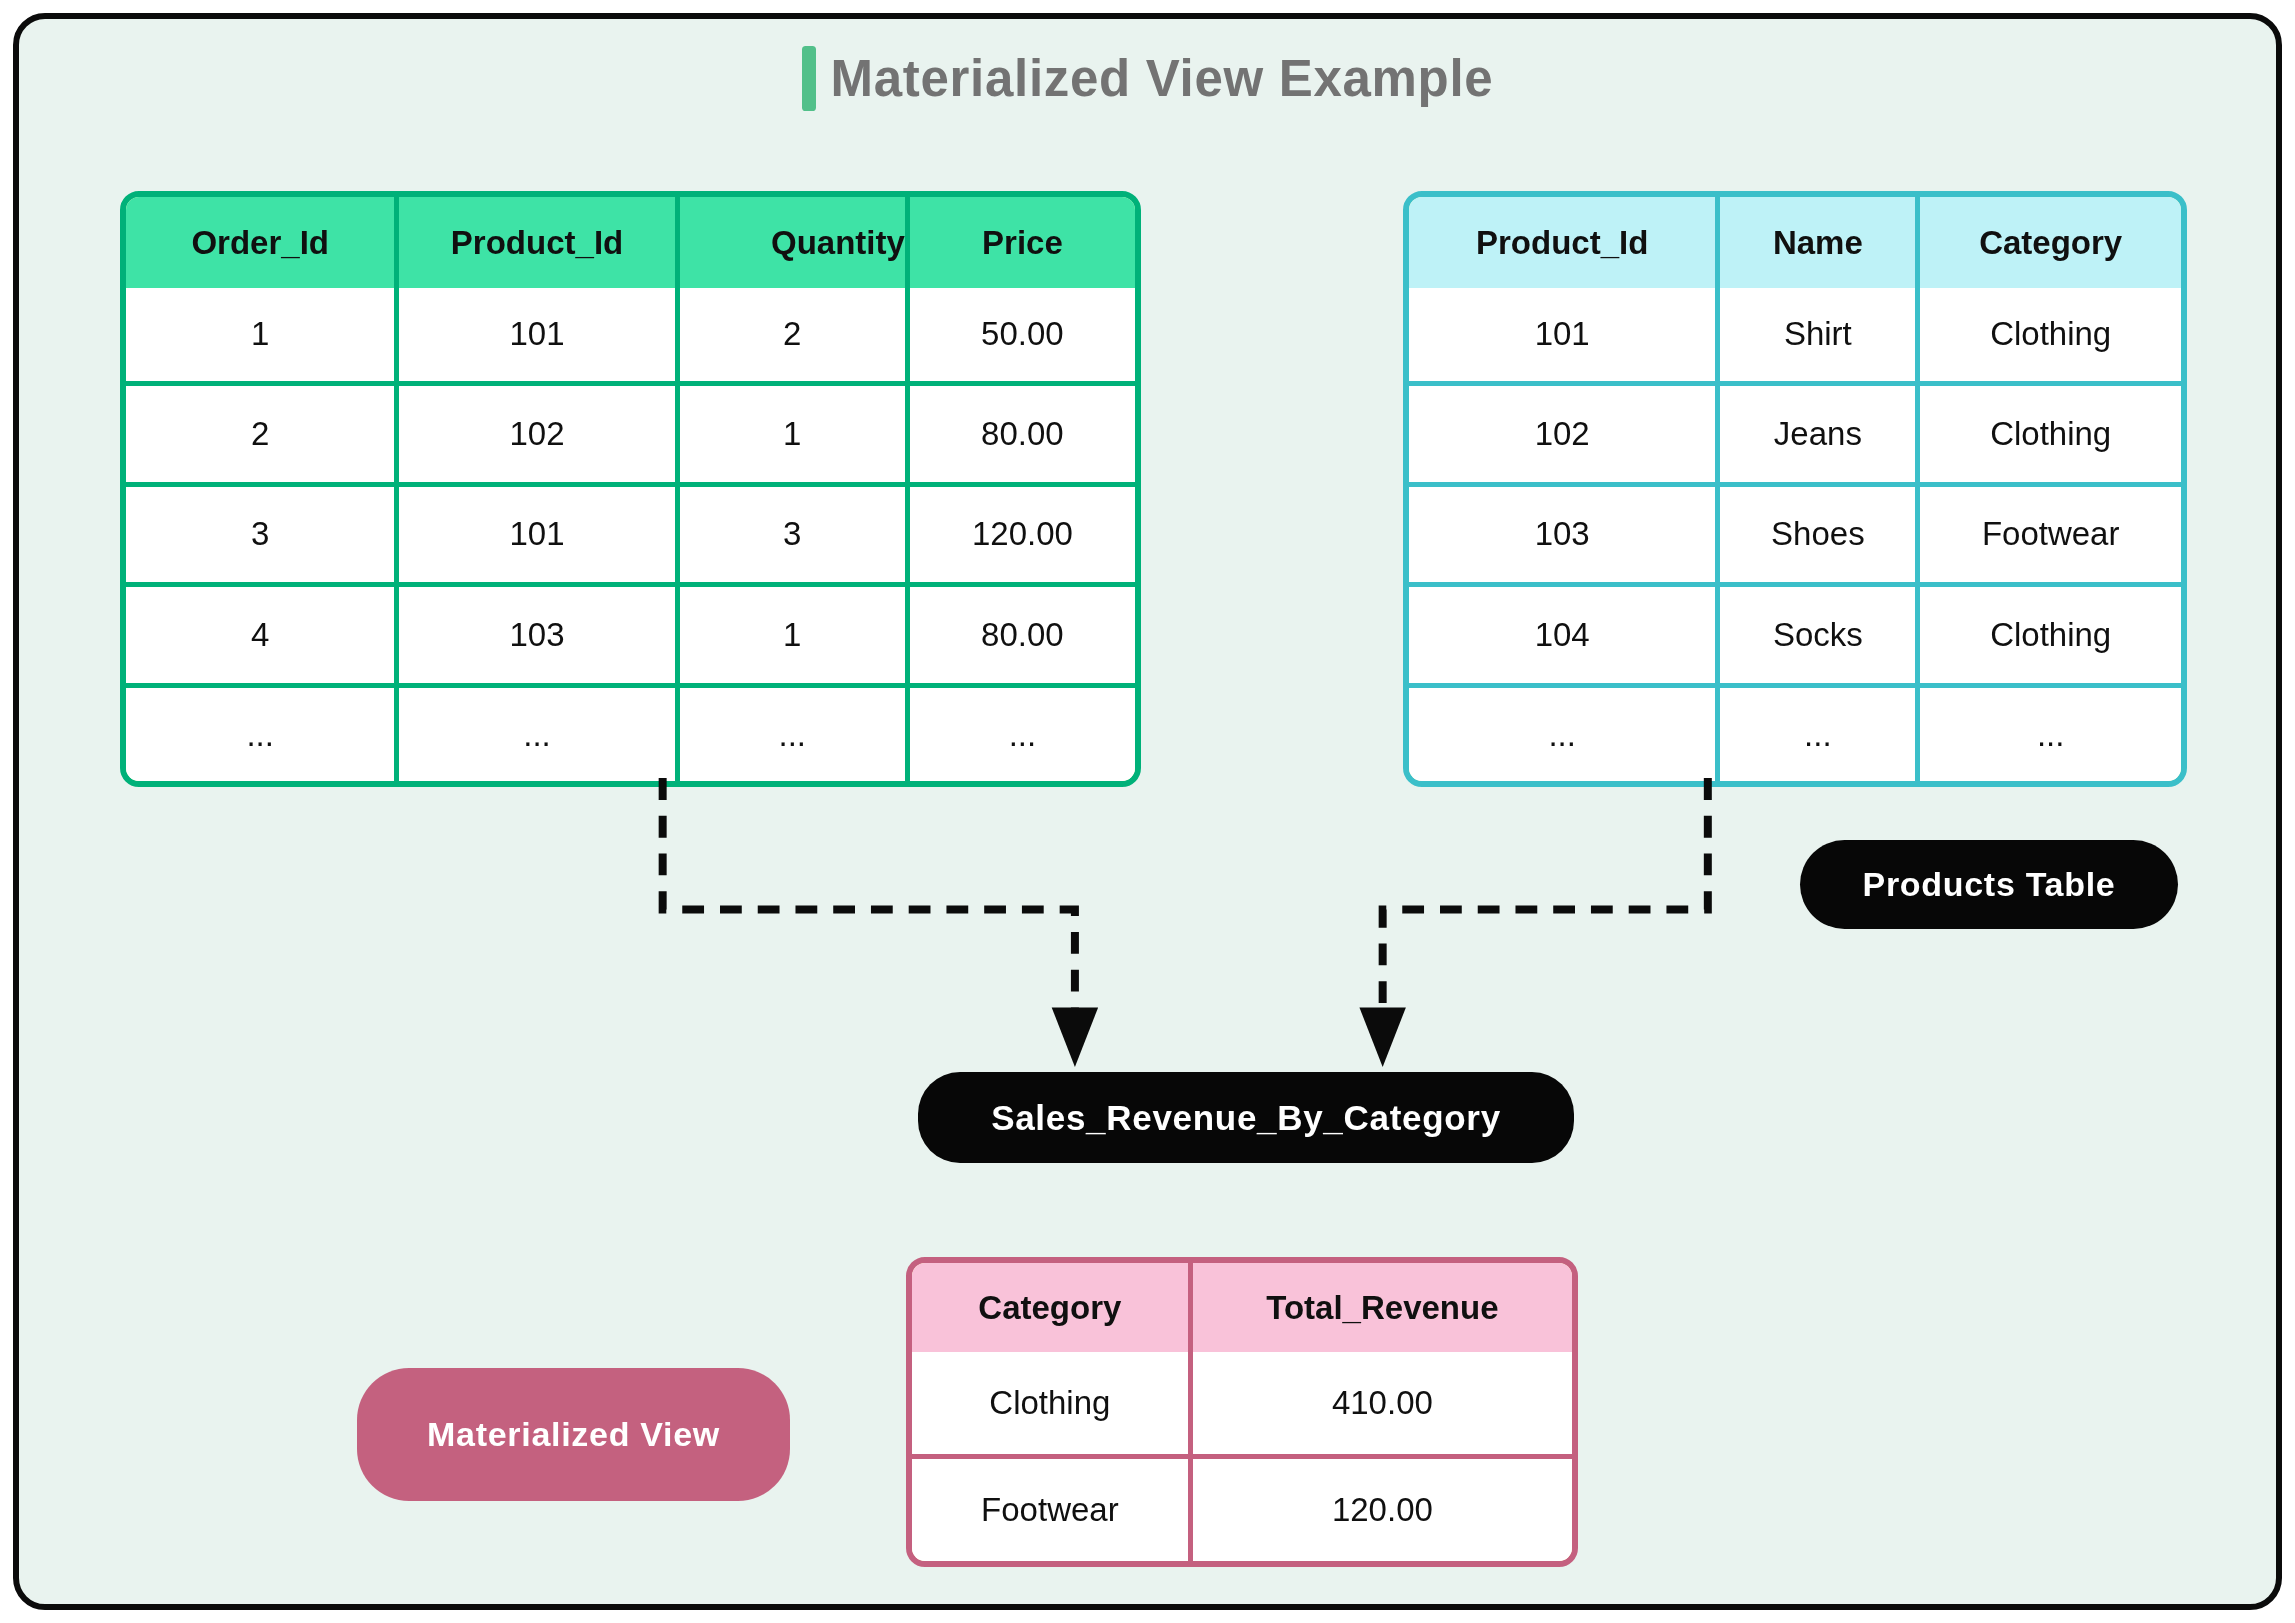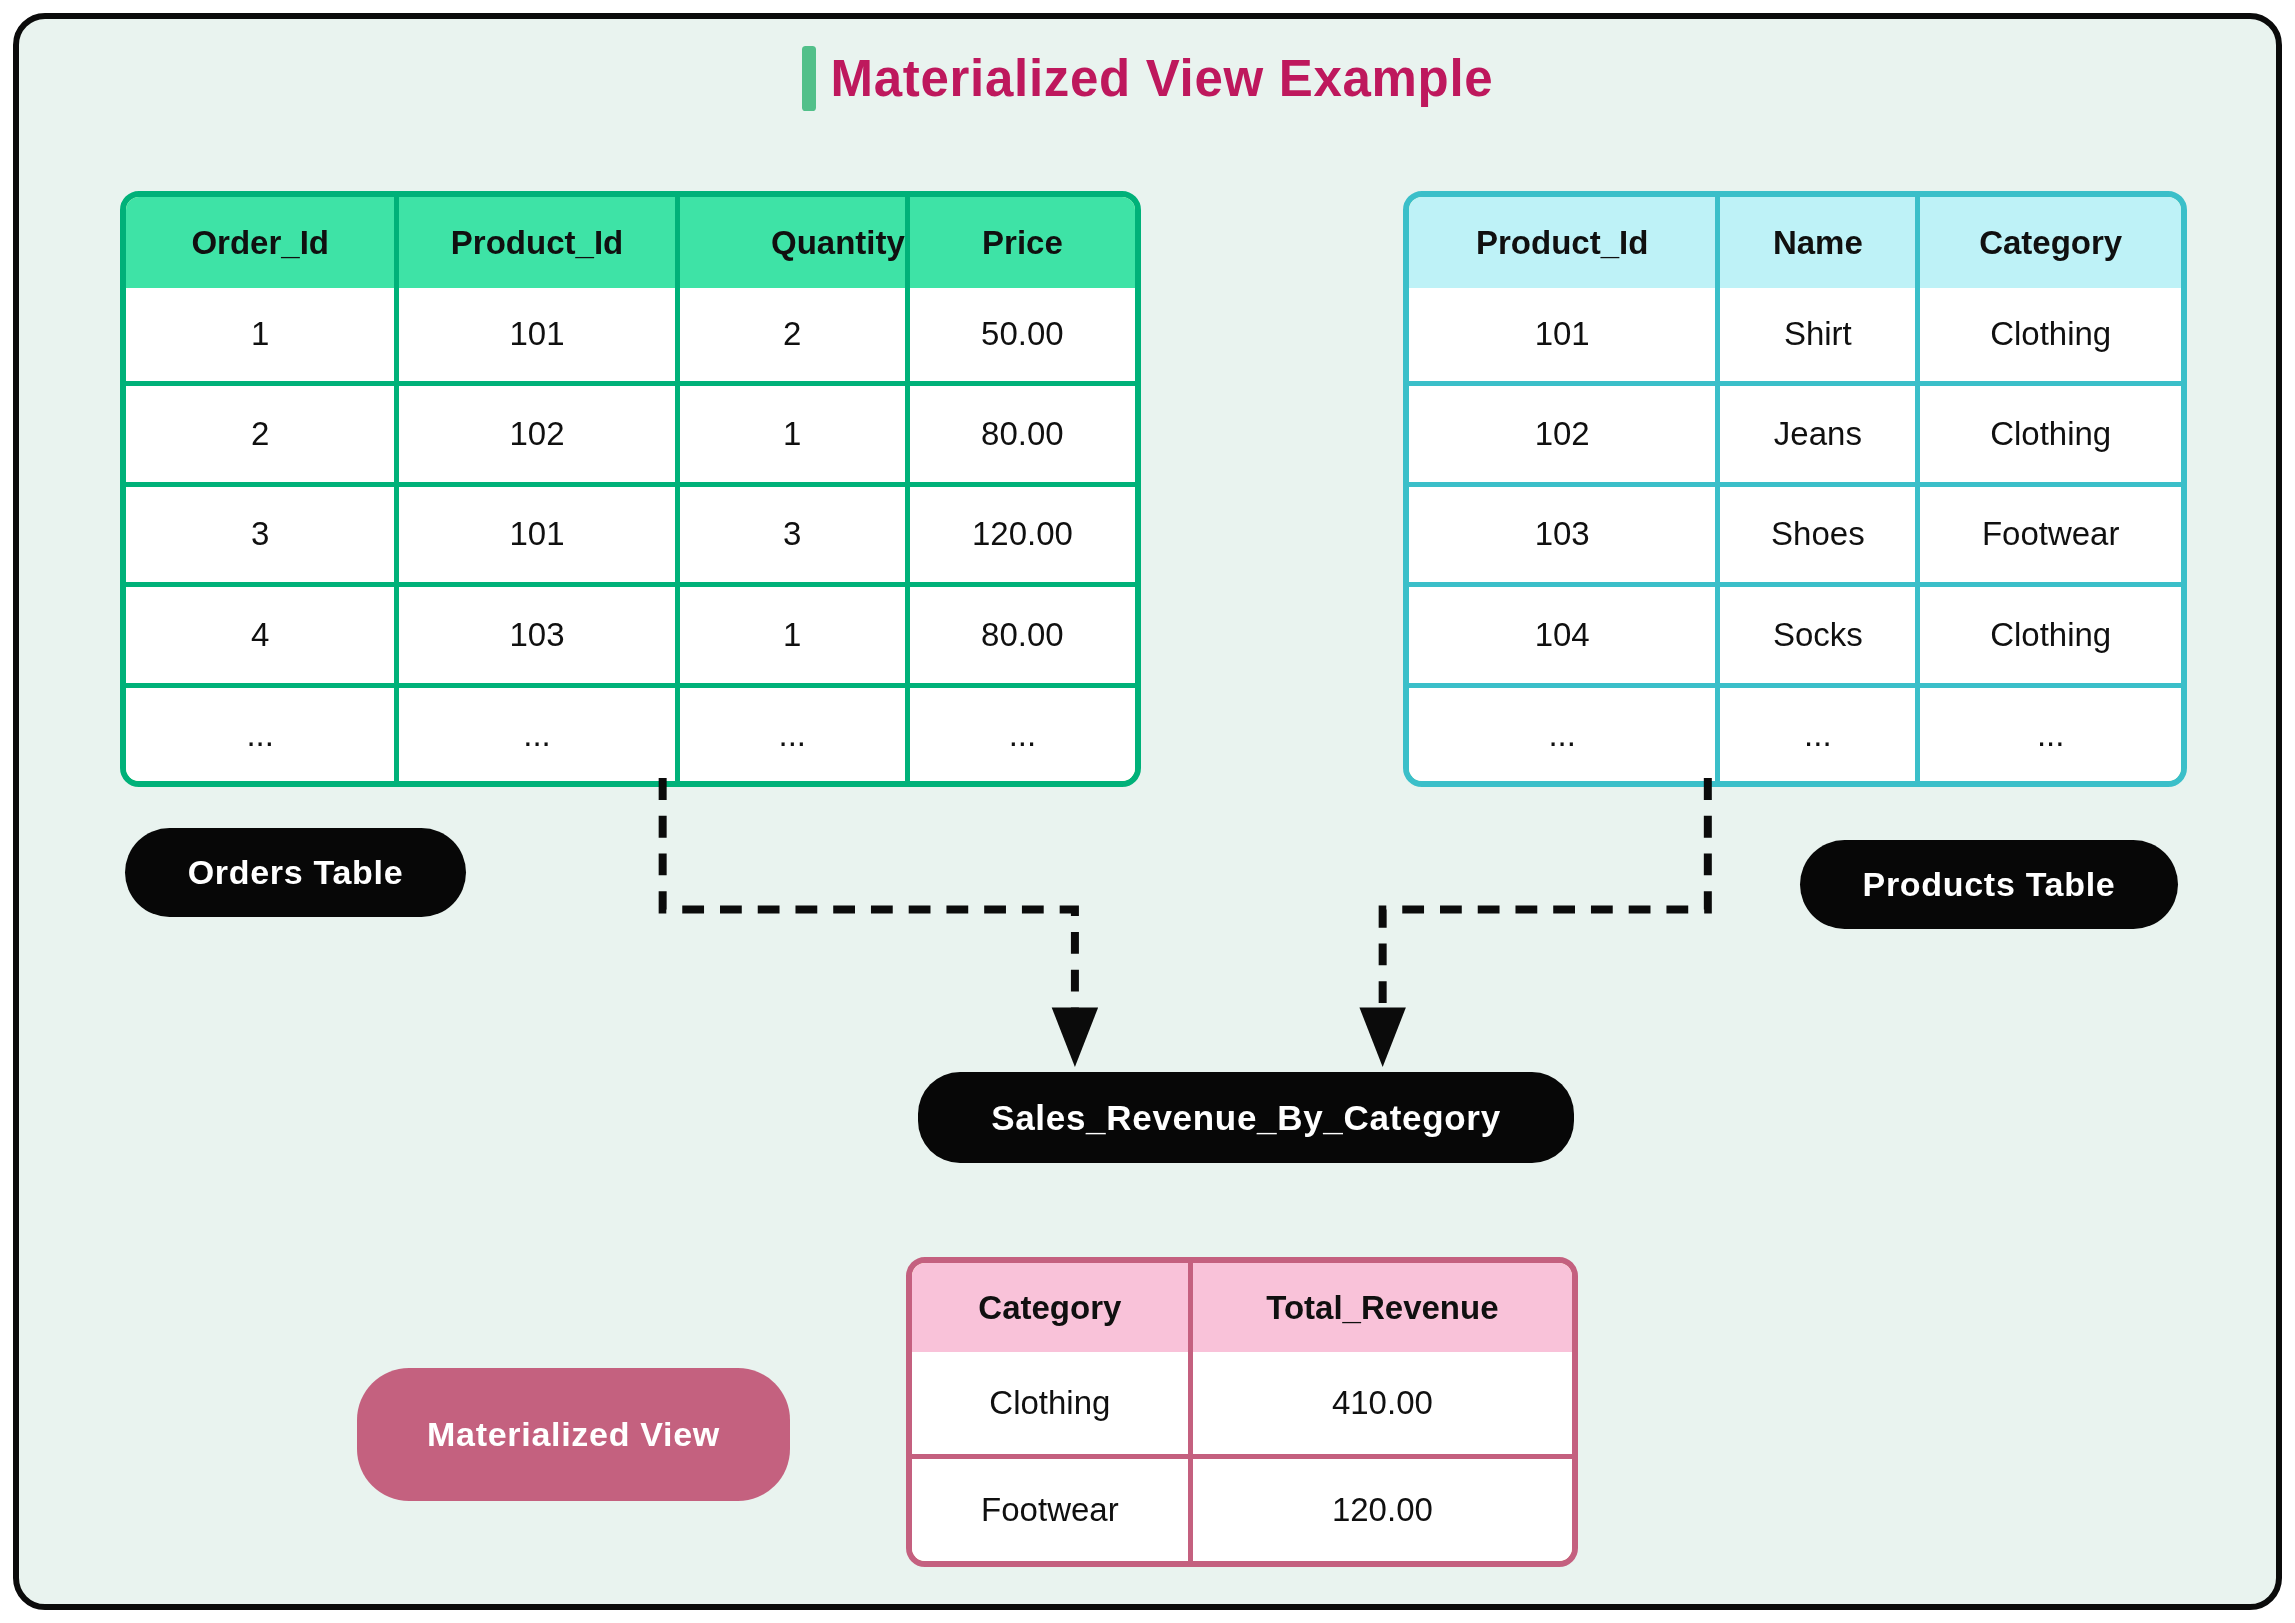--- a/index.html
+++ b/index.html
@@ -12,21 +12,21 @@
     position:absolute;left:13px;top:13px;right:13px;bottom:13px;
     background:var(--c-bg,#e9f3ef);
     border:6.5px solid #0b0b0b;border-radius:32px;
   }
   
   #title-row{
     position:absolute;left:0;top:38px;width:100%;height:80px;
     display:flex;align-items:center;justify-content:center;gap:14.5px;
   }
   #title-bar{width:14.5px;height:65px;border-radius:3.6px;background:var(--c-accent,#52c08a);}
-  #title-text{font-size:51px;font-weight:bold;letter-spacing:0.7px;color:#be185d;}
+  #title-text{font-size:51px;font-weight:bold;letter-spacing:0.7px;color:#737373;}
   
   .dtable{
     position:absolute;border-radius:19px;overflow:hidden;background:#fef9c3;
     border-style:solid;border-width:6.5px;
   }
   .dtable table{
     width:100%;height:100%;border-collapse:collapse;table-layout:fixed;
   }
   .dtable th,.dtable td{
     border-style:solid;border-width:5.8px;text-align:center;vertical-align:middle;
@@ -166,21 +166,20 @@
       </table>
     </div>
 
   <svg id="connectors" viewBox="0 0 3162 2236">
     <path d="M913 1072 V1253 H1481 V1392" fill="none" stroke="#0b0b0b" stroke-width="11" stroke-dasharray="30 22"></path>
     <polygon points="1449,1388 1513,1388 1481,1470" fill="#0b0b0b"></polygon>
     <path d="M2353 1072 V1253 H1905 V1392" fill="none" stroke="#0b0b0b" stroke-width="11" stroke-dasharray="30 22"></path>
     <polygon points="1873,1388 1937,1388 1905,1470" fill="#0b0b0b"></polygon>
   </svg>
 
-  <div id="orders-pill" class="pill">Orders Table</div>
   <div id="products-pill" class="pill">Products Table</div>
   <div id="view-pill" class="pill">Sales_Revenue_By_Category</div>
   <div id="mv-pill" class="pill">Materialized View</div>
 
   <div id="mv-table" class="dtable">
       <table>
         <thead>
           <tr>
             <th>Category</th>
             <th>Total_Revenue</th>

